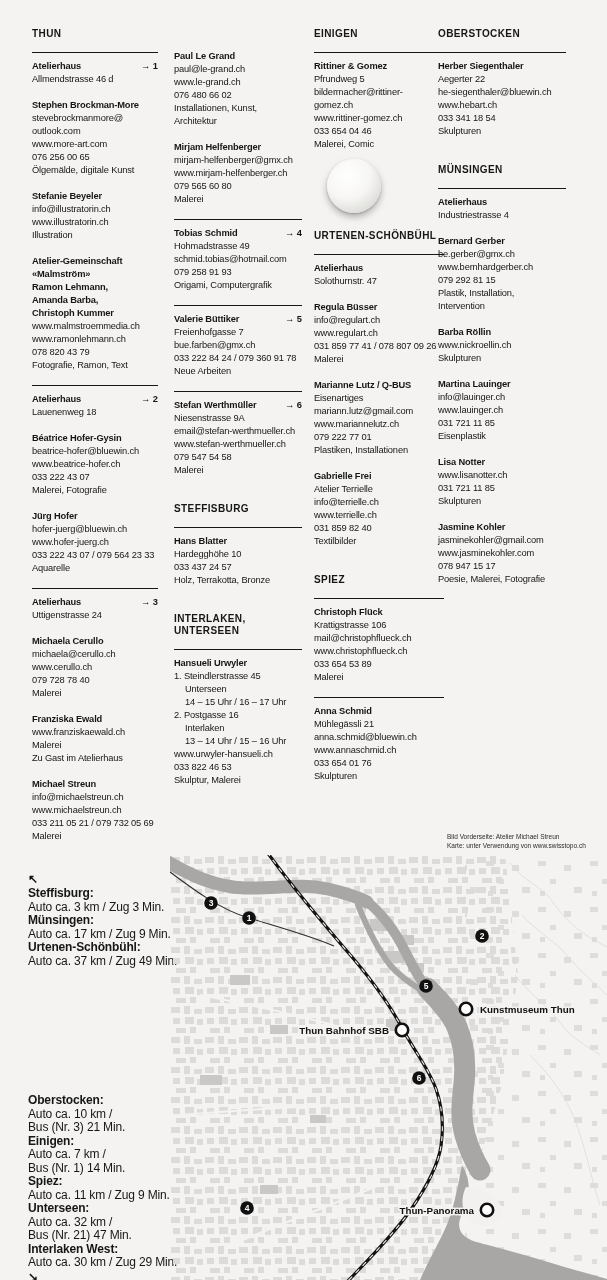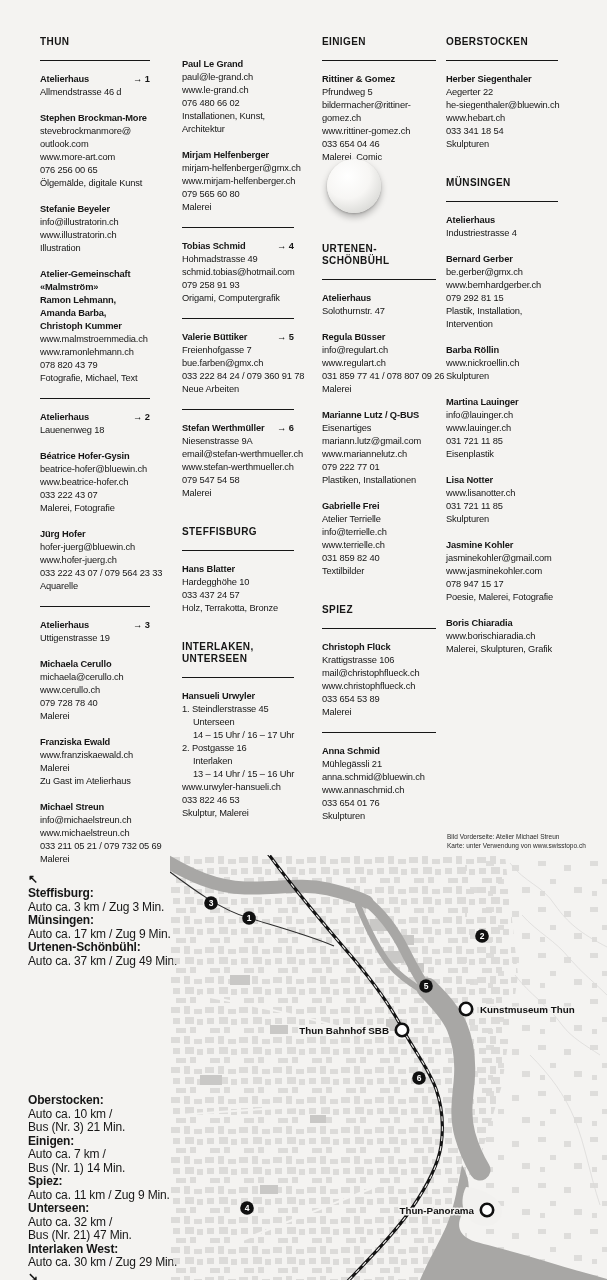--- a/index.html
+++ b/index.html
@@ -5,21 +5,21 @@
   html,body{margin:0;padding:0;background:#e6e5e3}
   .page{position:relative;width:607px;height:1280px;background:#f4f3f1;
         font-family:"Liberation Sans",sans-serif;color:#161616;overflow:hidden}
 
   
   .col{position:absolute}
   .col1{left:28px;top:24px;width:134px}
   .col2{left:170px;top:46px;width:136px}
   .col3{left:310px;top:24px;width:138px}
   .col4{left:434px;top:24px;width:136px}
-  section.block{margin:12px}
+  section.block{margin:4px}
   .city{font-size:10px;font-weight:bold;letter-spacing:.4px;margin:26px 0 8px;line-height:12px}
   section.block:first-child .city{margin-top:0}
   hr.rule{border:0;border-top:1.5px solid #161616;margin:12px 0 7px}
   .entry{margin:0 0 13px}
   .line{display:flex;justify-content:space-between;font-size:9.3px;line-height:13px;
         letter-spacing:-.15px;white-space:nowrap}
   .line.bold{font-weight:bold}
   .line.indent{padding-left:11px}
   .arrow-tag{font-weight:bold;letter-spacing:0;margin-left:4px}
   .gap{height:40px}
@@ -152,21 +152,21 @@
             </div>
           <div class="line">
               <span>www.ramonlehmann.ch</span>
 
             </div>
           <div class="line">
               <span>078 820 43 79</span>
 
             </div>
           <div class="line">
-              <span>Fotografie, Michael, Text</span>
+              <span>Fotografie, Ramon, Text</span>
 
             </div>
         </div>
       </section>
       <section class="block">
 
         <hr class="rule">
 
       </section>
       <section class="block">
@@ -238,21 +238,21 @@
 
       </section>
       <section class="block">
 
         <div class="entry">
           <div class="line bold">
               <span>Atelierhaus</span>
               <span class="arrow-tag">→ 3</span>
             </div>
           <div class="line">
-              <span>Uttigenstrasse 19</span>
+              <span>Uttigenstrasse 24</span>
 
             </div>
         </div>
       </section>
       <section class="block">
 
         <div class="entry">
           <div class="line bold">
               <span>Michaela Cerullo</span>
 
@@ -952,37 +952,20 @@
           <div class="line">
               <span>www.jasminekohler.com</span>
 
             </div>
           <div class="line">
               <span>078 947 15 17</span>
 
             </div>
           <div class="line">
               <span>Poesie, Malerei, Fotografie</span>
-
-            </div>
-        </div>
-      </section>
-      <section class="block">
-
-        <div class="entry">
-          <div class="line bold">
-              <span>Boris Chiaradia</span>
-
-            </div>
-          <div class="line">
-              <span>www.borischiaradia.ch</span>
-
-            </div>
-          <div class="line">
-              <span>Malerei, Skulpturen, Grafik</span>
 
             </div>
         </div>
       </section>
   </div>
 
   <div class="sphere"></div>
 
   <div class="credits">
     <div>Bild Vorderseite: Atelier Michael Streun</div>

